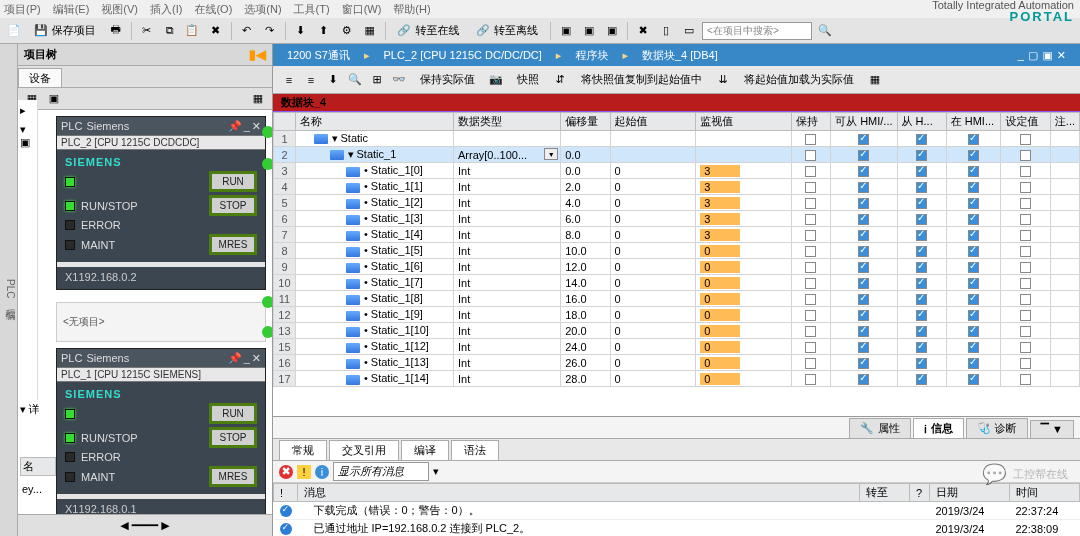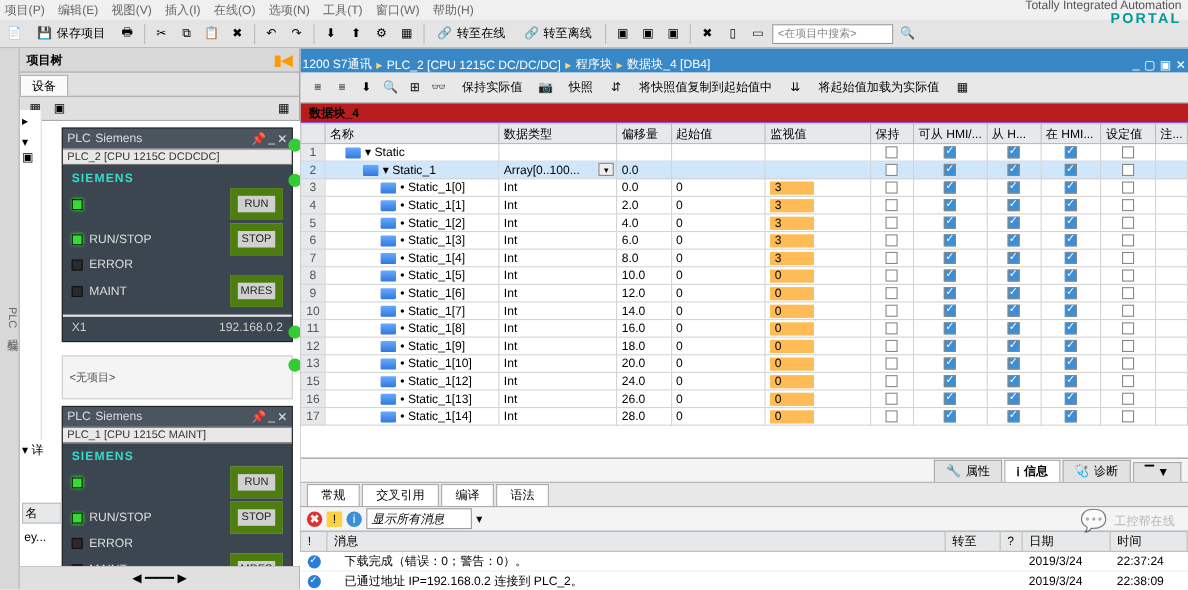--- a/index.html
+++ b/index.html
@@ -21,27 +21,27 @@
 .side-rowbar { height: 22px; border-bottom: 1px solid #aaa; display: flex; align-items: center; padding: 0 4px; gap: 2px; }
 .side-content { flex: 1; overflow: auto; background: #fff; padding: 2px 0; }
 .plc-panel { margin: 4px 6px 8px 38px; background: #3c4650; color: #ddd; border: 1px solid #222; }
 .plc-head { background: #4b5560; height: 18px; display: flex; align-items: center; padding: 0 4px; gap: 4px; font-size: 11px; }
 .plc-head .win-ctl { margin-left: auto; display: flex; gap: 2px; }
 .plc-sub { background: #e8e8e8; color: #333; padding: 1px 4px; font-size: 10px; border-top: 1px solid #777; border-bottom: 1px solid #777; }
 .plc-body { padding: 6px 8px 4px 8px; }
 .plc-row { display: flex; align-items: center; margin: 3px 0; gap: 6px; }
 .led { width: 10px; height: 10px; border: 1px solid #111; background: #2a2a2a; }
 .led.green { background: #33dd33; box-shadow: 0 0 3px #33ff33; }
-.gray-btn { background: #d0d0d0; color: #222; border: 7px solid #4d7c0f; padding: 2px 0; width: 48px; text-align: center; font-size: 10px; margin-left: auto; }
-.plc-foot { display: flex; justify-content: space-between; padding: 4px 8px 6px 8px; font-size: 10px; color: #ccc; border-top: 2px solid #e5e5e5; }
+.gray-btn { background: #d0d0d0; color: #222; border: 3px solid #4d7c0f; padding: 2px 0; width: 48px; text-align: center; font-size: 10px; margin-left: auto; }
+.plc-foot { display: flex; justify-content: flex-start; padding: 4px 8px 6px 8px; font-size: 10px; color: #ccc; border-top: 5px solid #e5e5e5; }
 .plc-noitem { background: #f4f4f4; color: #555; padding: 12px 6px; margin: 12px 6px 6px 38px; border: 1px solid #ccc; font-size: 10px; }
 .side-bottom { height: 22px; border-top: 1px solid #aaa; display: flex; align-items: center; justify-content: center; gap: 6px; background: #e0e0e0; }
 .green-dot { width: 12px; height: 12px; background: #33cc33; border-radius: 50%; position: absolute; right: -2px; }
 .main { flex: 1; display: flex; flex-direction: column; overflow: hidden; }
-.breadcrumb { height: 22px; background: #3888c8; color: #fff; display: flex; align-items: flex-end; padding: 0 2px; gap: 4px; font-size: 11px; }
+.breadcrumb { height: 22px; background: #3888c8; color: #fff; display: flex; align-items: center; padding: 0 14px; gap: 14px; font-size: 11px; }
 .breadcrumb .crumb-sep { color: #ffd480; }
 .bc-ctl { margin-left: auto; display: flex; gap: 4px; }
 .editor-tb { height: 28px; background: #e8e8e8; border-bottom: 1px solid #aaa; display: flex; align-items: center; padding: 0 6px; gap: 4px; }
 .editor-tb .grp { display: flex; gap: 2px; }
 .db-title { height: 18px; background: #b91c1c; padding: 0 8px; font-weight: bold; display: flex; align-items: center; border-bottom: 1px solid #8b5cf6; }
 .grid-wrap { flex: 1; overflow: auto; background: #fff; }
 table.grid { border-collapse: collapse; width: 100%; }
 table.grid th { background: #e6e8ea; border: 1px solid #bcbcbc; padding: 1px 4px; font-weight: normal; text-align: left; font-size: 11px; white-space: nowrap; }
 table.grid td { border: 1px solid #d4d4d4; padding: 0 4px; font-size: 11px; height: 16px; white-space: nowrap; }
 .rownum { background: #e6e8ea; text-align: center; width: 22px; color: #555; }
@@ -193,21 +193,21 @@
       <div class="plc-panel">
         <div class="plc-head">
           <span>PLC</span>
           <span>Siemens</span>
           <span class="win-ctl">
             <span>📌</span>
             <span>_</span>
             <span>✕</span>
           </span>
         </div>
-        <div class="plc-sub">PLC_1 [CPU 1215C MAINT]</div>
+        <div class="plc-sub">PLC_1 [CPU 1215C SIEMENS]</div>
         <div class="plc-body">
           <div style="color:#33ddcc;font-weight:bold;letter-spacing:1px">SIEMENS</div>
           <div class="plc-row">
               <span class="led green"></span>
               <span></span>
               <span class="gray-btn">RUN</span>
             </div>
           <div class="plc-row">
               <span class="led green"></span>
               <span>RUN/STOP</span>

